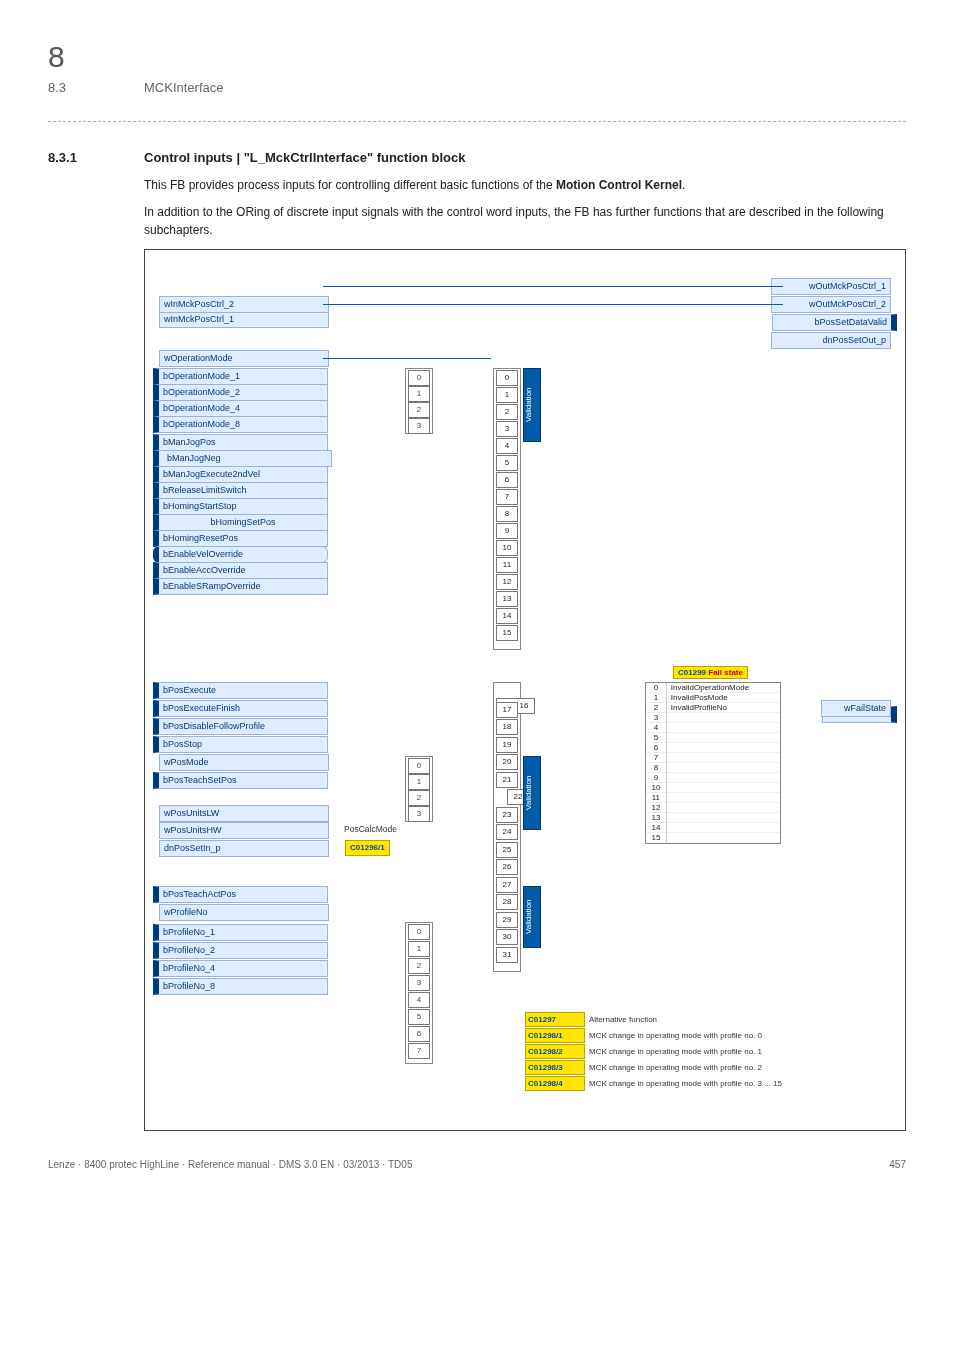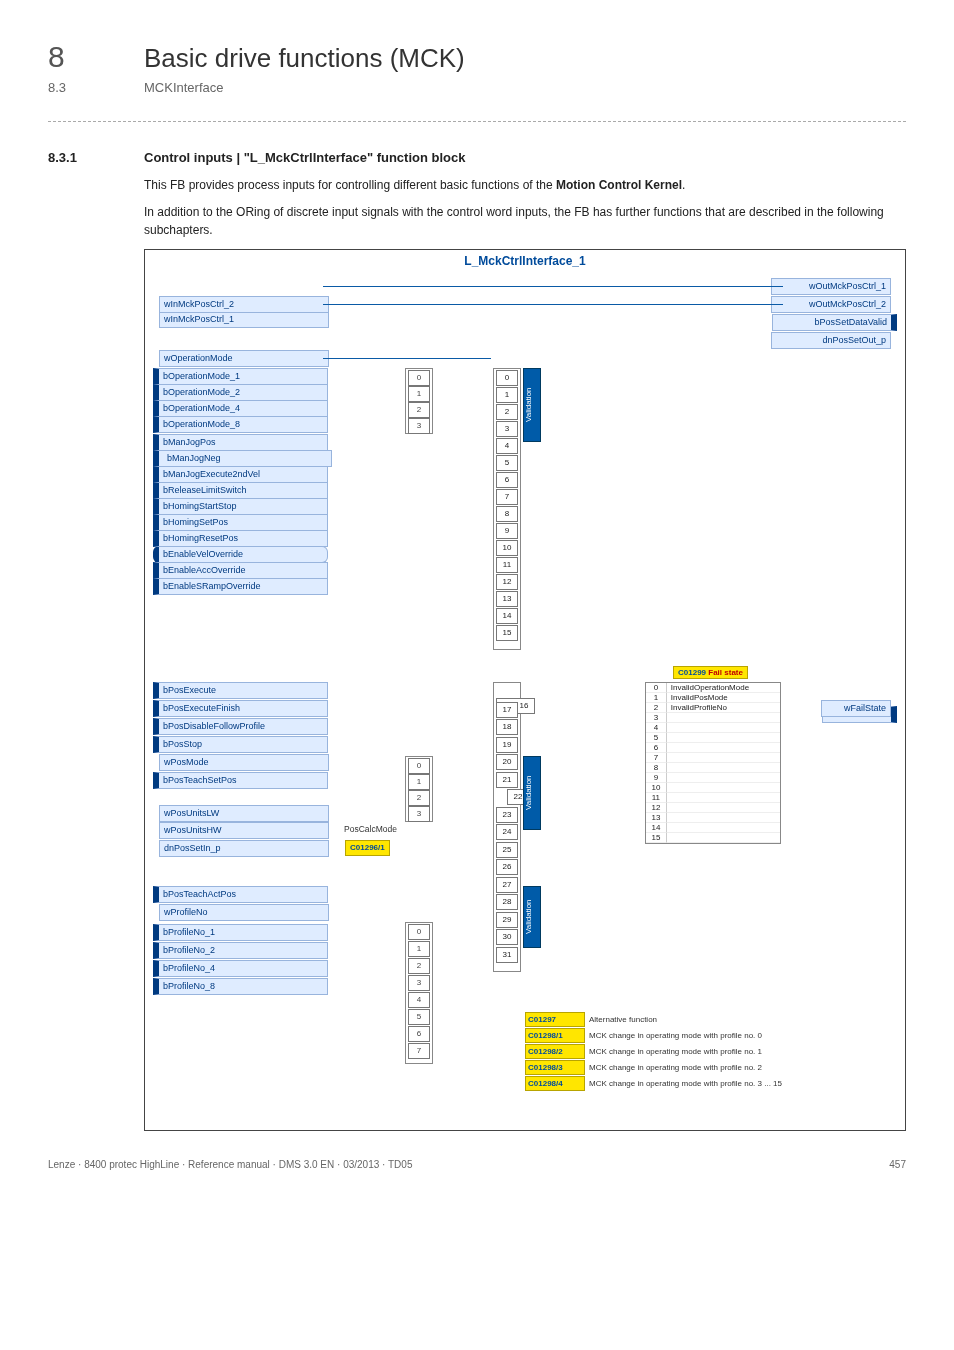--- a/index.html
+++ b/index.html
@@ -170,42 +170,40 @@
     justify-content: space-between;
     font-size: 10px;
     color: #666;
   }
 </style>
 </head>
 <body>
 
 <div class="header-row">
   <div class="chap-num">8</div>
-  <div class="chap-title">Basic drive functions (MCK)</div>
 </div>
 <div class="sub-row">
   <div class="sub-num">8.3</div>
   <div class="sub-title">MCKInterface</div>
 </div>
 
 <hr class="dashed-rule">
 
 <div class="section-row">
   <div class="section-num">8.3.1</div>
   <div class="section-title">Control inputs | "L_MckCtrlInterface" function block</div>
 </div>
 
 <div class="body-text">
   <span>This FB provides process inputs for controlling different basic functions of the </span>
   <span class="bold">Motion Control Kernel</span><span>.</span>
 </div>
 <div class="body-text">In addition to the ORing of discrete input signals with the control word inputs, the FB has further functions that are described in the following subchapters.</div>
 
 <div class="diagram-outer">
-  <div class="diagram-title">L_MckCtrlInterface_1</div>
 
   <div class="port-left" style="top:28px;margin-top:33px;">wInMckPosCtrl_1</div>
   <div class="port-left" style="top:46px;">wInMckPosCtrl_2</div>
 
   <div class="port-right" style="top:28px;">wOutMckPosCtrl_1</div>
   <div class="port-right" style="top:46px;">wOutMckPosCtrl_2</div>
   <div class="port-right bool" style="top:64px;">bPosSetDataValid</div>
   <div class="port-right" style="top:82px;">dnPosSetOut_p</div>
 
   <div class="port-left" style="top:100px;">wOperationMode</div>
@@ -218,21 +216,21 @@
   <div class="small-box" style="top:120px; left:263px;">0</div>
   <div class="small-box" style="top:136px; left:263px;">1</div>
   <div class="small-box" style="top:152px; left:263px;">2</div>
   <div class="small-box" style="top:168px; left:263px;">3</div>
 
   <div class="port-left bool" style="top:184px;">bManJogPos</div>
   <div class="port-left bool" style="top:200px;padding-left:8px;">bManJogNeg</div>
   <div class="port-left bool" style="top:216px;">bManJogExecute2ndVel</div>
   <div class="port-left bool" style="top:232px;">bReleaseLimitSwitch</div>
   <div class="port-left bool" style="top:248px;">bHomingStartStop</div>
-  <div class="port-left bool" style="top:264px;">bHomingSetPos</div>
+  <div class="port-left bool" style="top:264px;text-align:center;">bHomingSetPos</div>
   <div class="port-left bool" style="top:280px;">bHomingResetPos</div>
   <div class="port-left bool" style="top:296px;border-radius:6px;">bEnableVelOverride</div>
   <div class="port-left bool" style="top:312px;">bEnableAccOverride</div>
   <div class="port-left bool" style="top:328px;">bEnableSRampOverride</div>
 
   <div class="mux-box" style="top:118px; left:348px; width:26px; height:280px;"></div>
   <div id="ctx-top-host">
       <div class="idx-box" style="top: 120px; left: 351px;">0</div>
       <div class="idx-box" style="top: 137px; left: 351px;">1</div>
       <div class="idx-box" style="top: 154px; left: 351px;">2</div>

